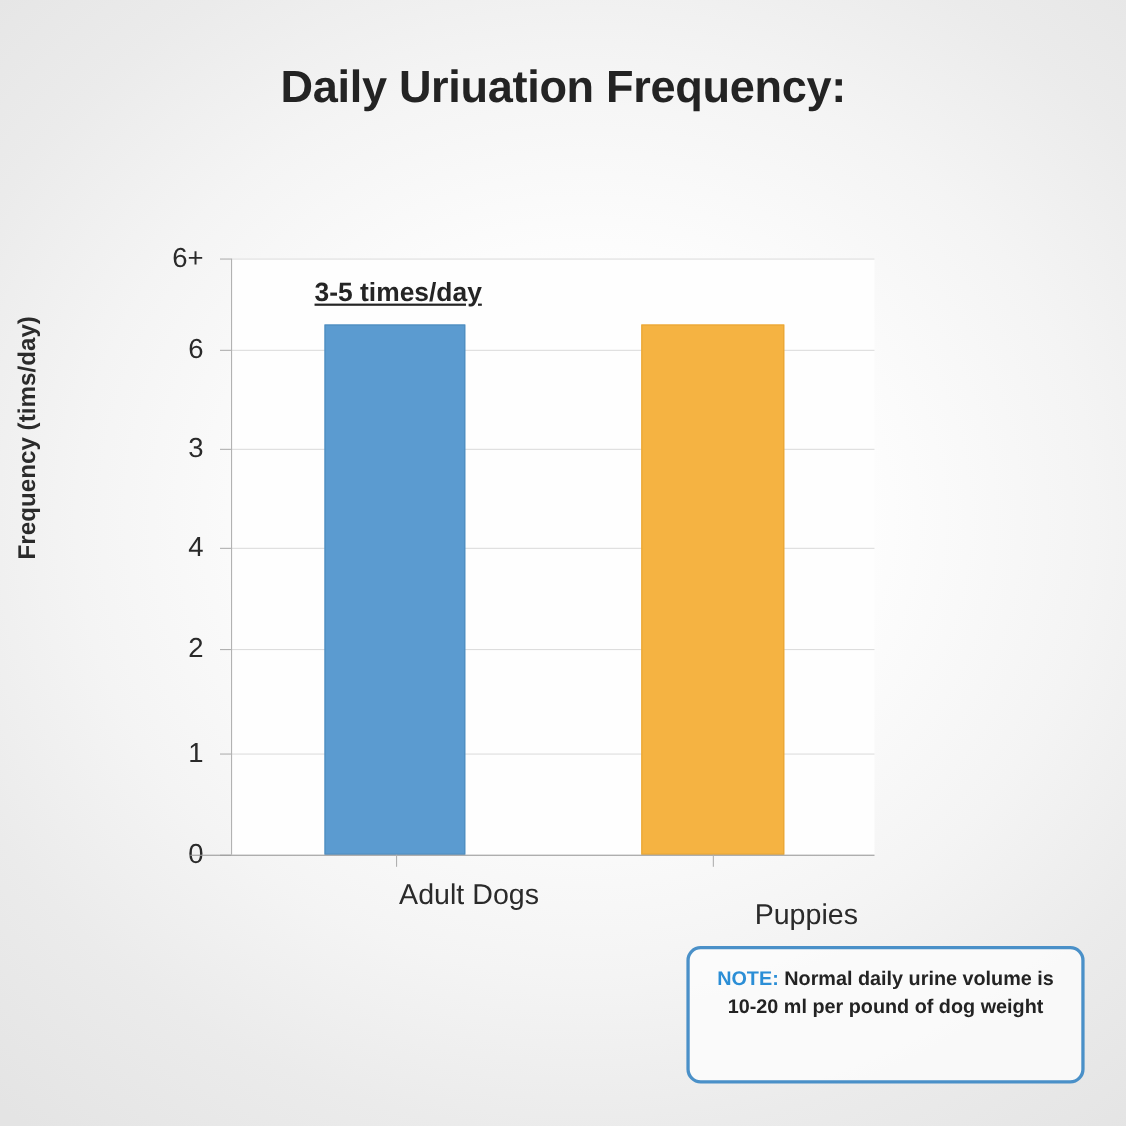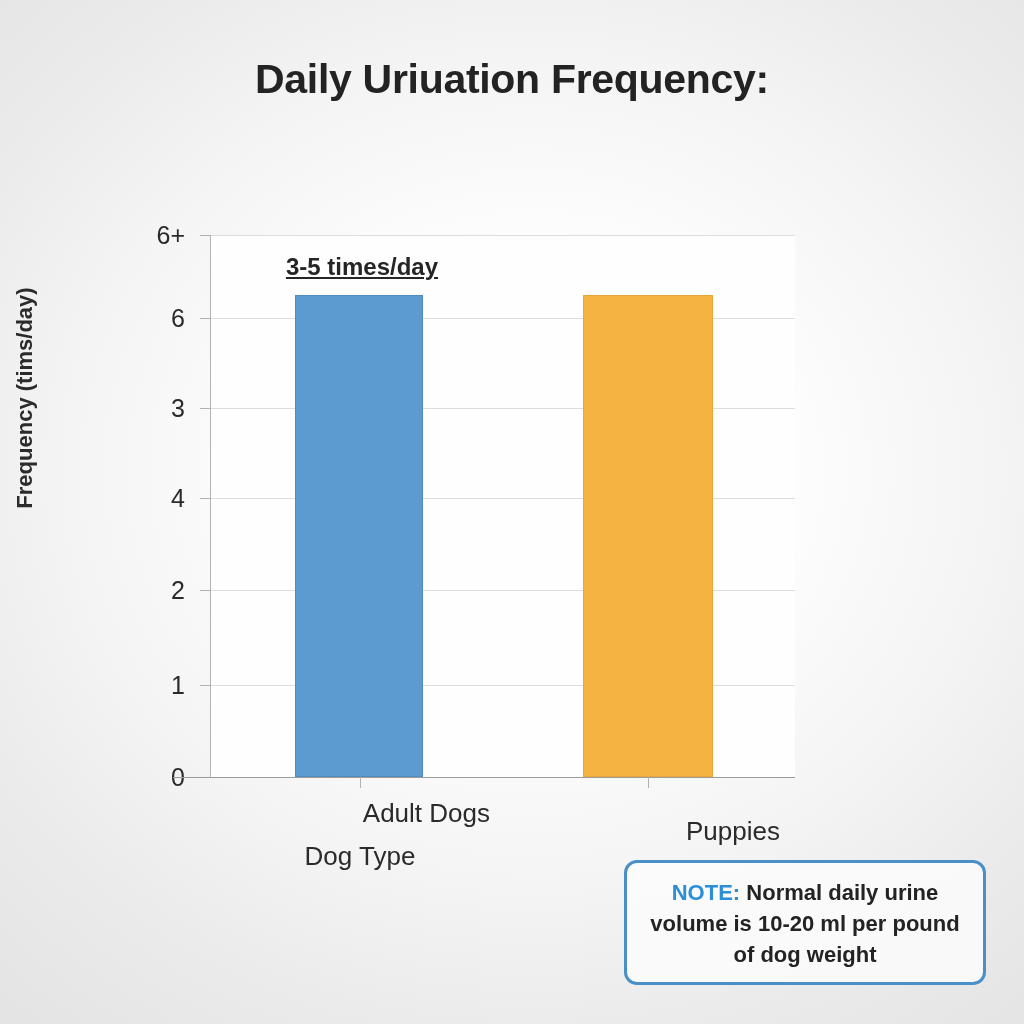--- a/index.html
+++ b/index.html
@@ -175,21 +175,21 @@
     position: absolute;
     left: 624px;
     top: 860px;
     width: 362px;
     height: 125px;
     box-sizing: border-box;
     border: 3px solid #4a90c8;
     border-radius: 13px;
     background: rgba(252,252,252,0.86);
     padding: 14px 16px 0 16px;
-    font-size: 22px;
+    font-size: 18px;
     font-weight: bold;
     line-height: 1.42;
     color: #232323;
     text-align: center;
   }
   .note-label {
     color: #2b8ed6;
     font-weight: bold;
   }
 </style>
@@ -237,20 +237,19 @@
   <div class="axis-y-line"></div>
   <div class="axis-x-line"></div>
   <div class="xtick-mark" style="left:360px"></div>
   <div class="xtick-mark" style="left:648px"></div>
 
   <div class="bar-value bar-value-adult">3-5 times/day</div>
 
   <div class="xtick-label xtick-adult">Adult Dogs</div>
   <div class="xtick-label xtick-puppy">Puppies</div>
 
-  <div class="x-axis-title">Dog Type</div>
 
   <div class="note-box">
     <span class="note-label">NOTE:</span>
     <span> Normal daily urine volume is 10-20 ml per pound of dog weight</span>
   </div>
 
 </div>
 
 </body></html>

